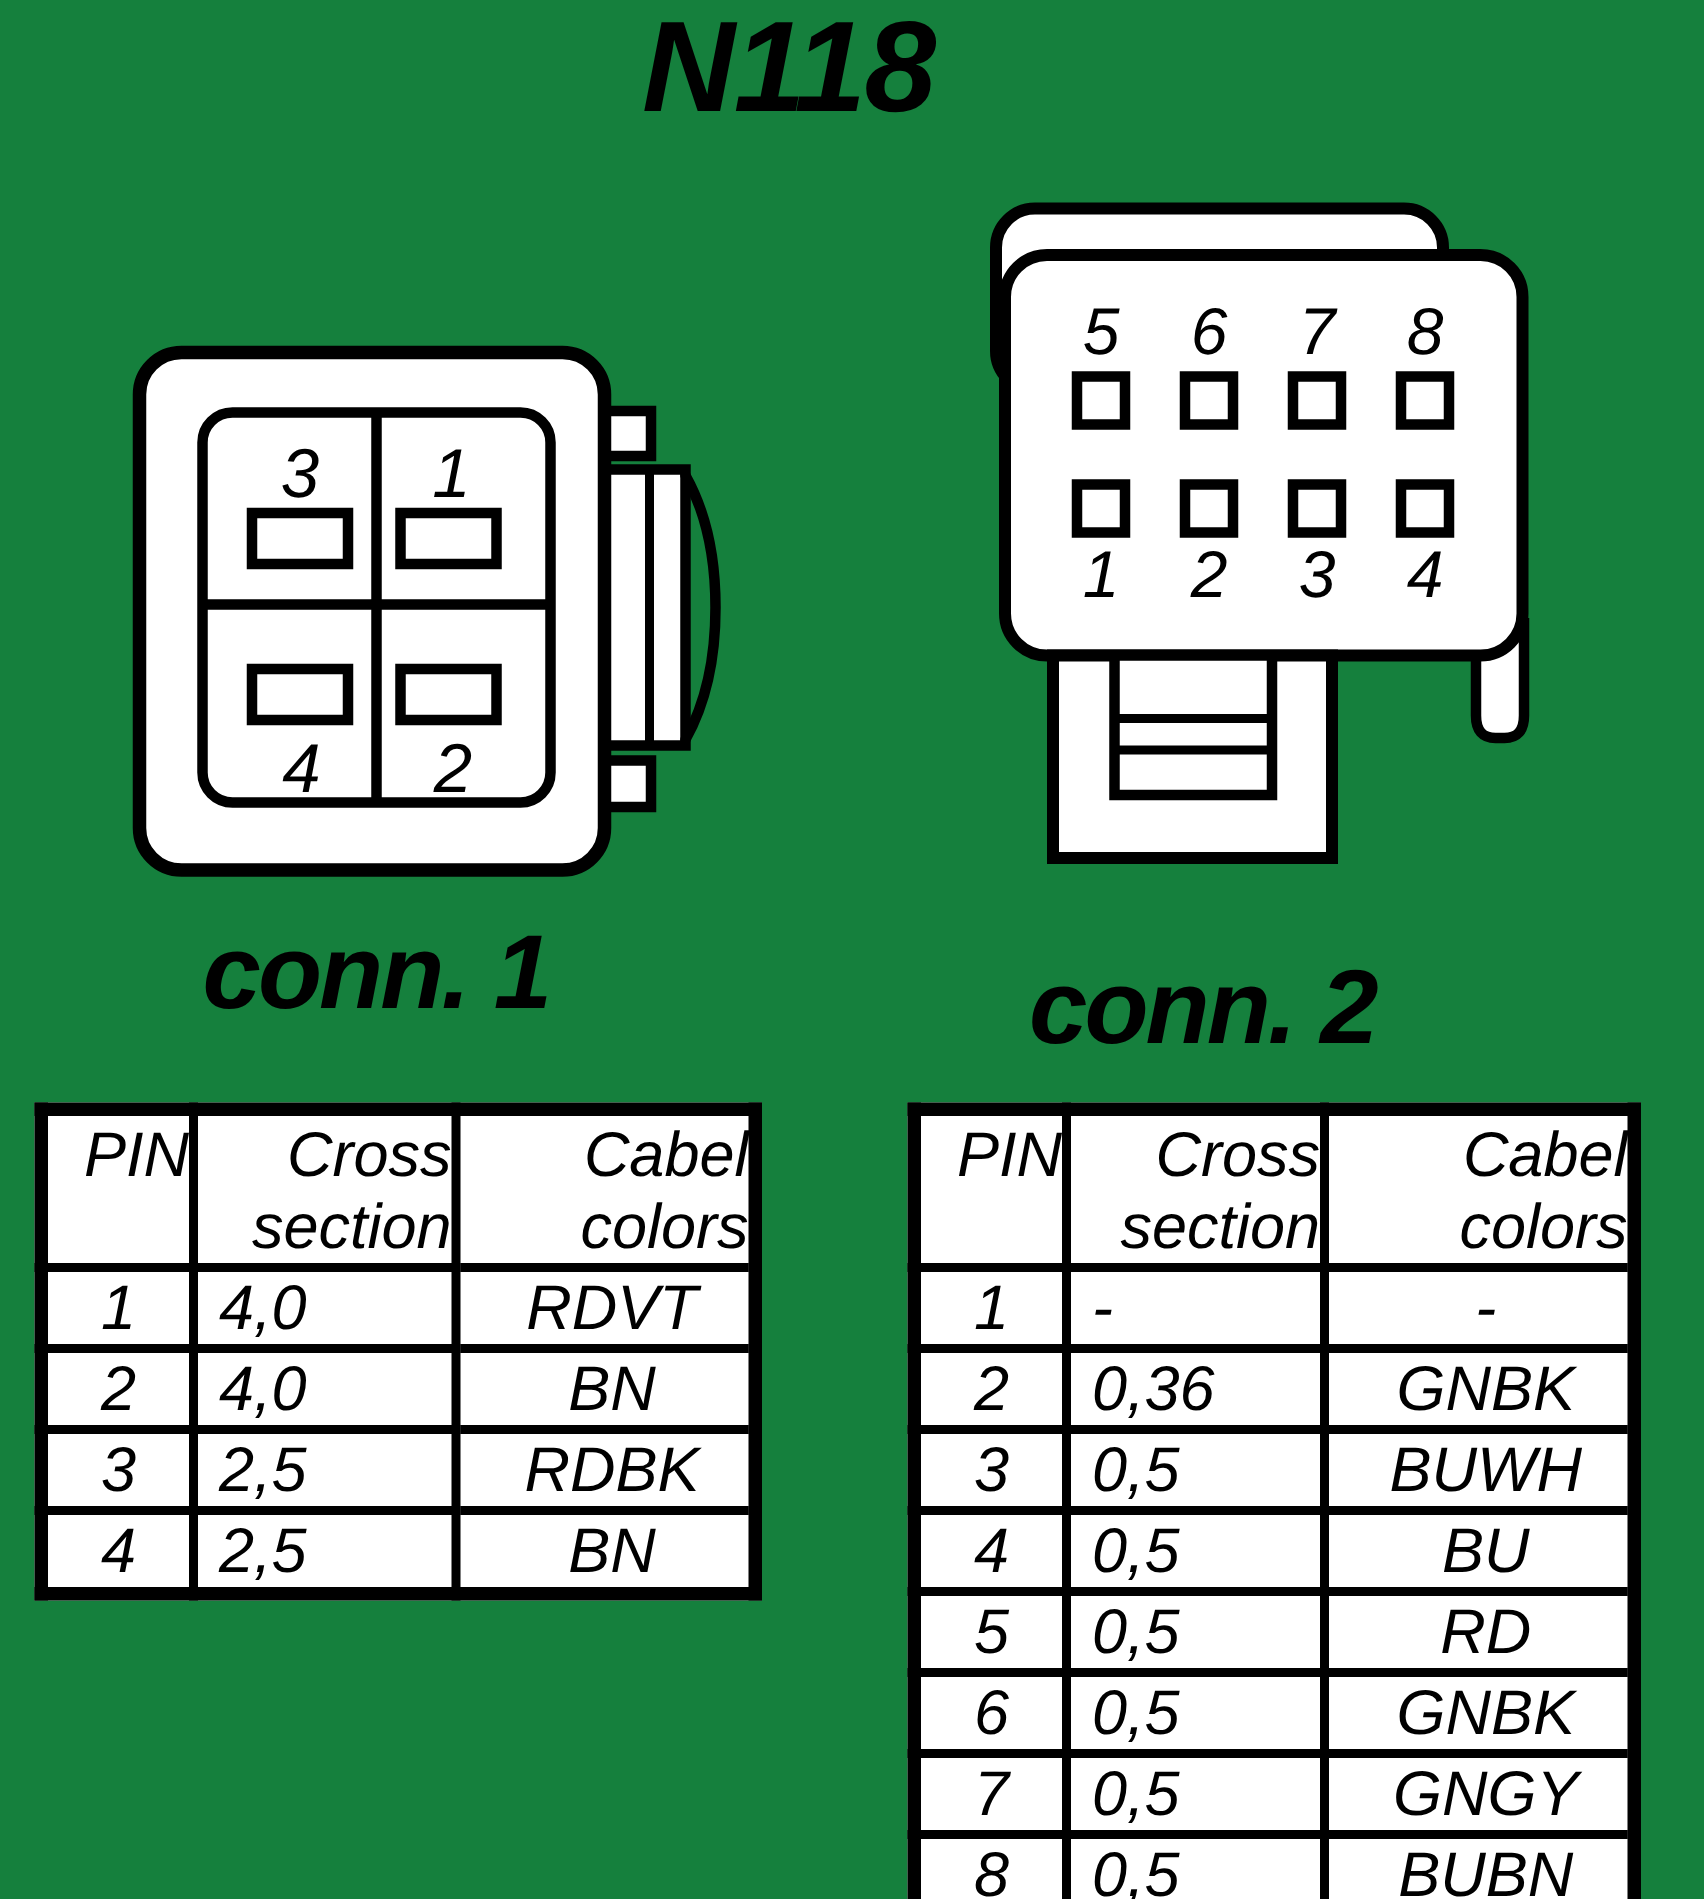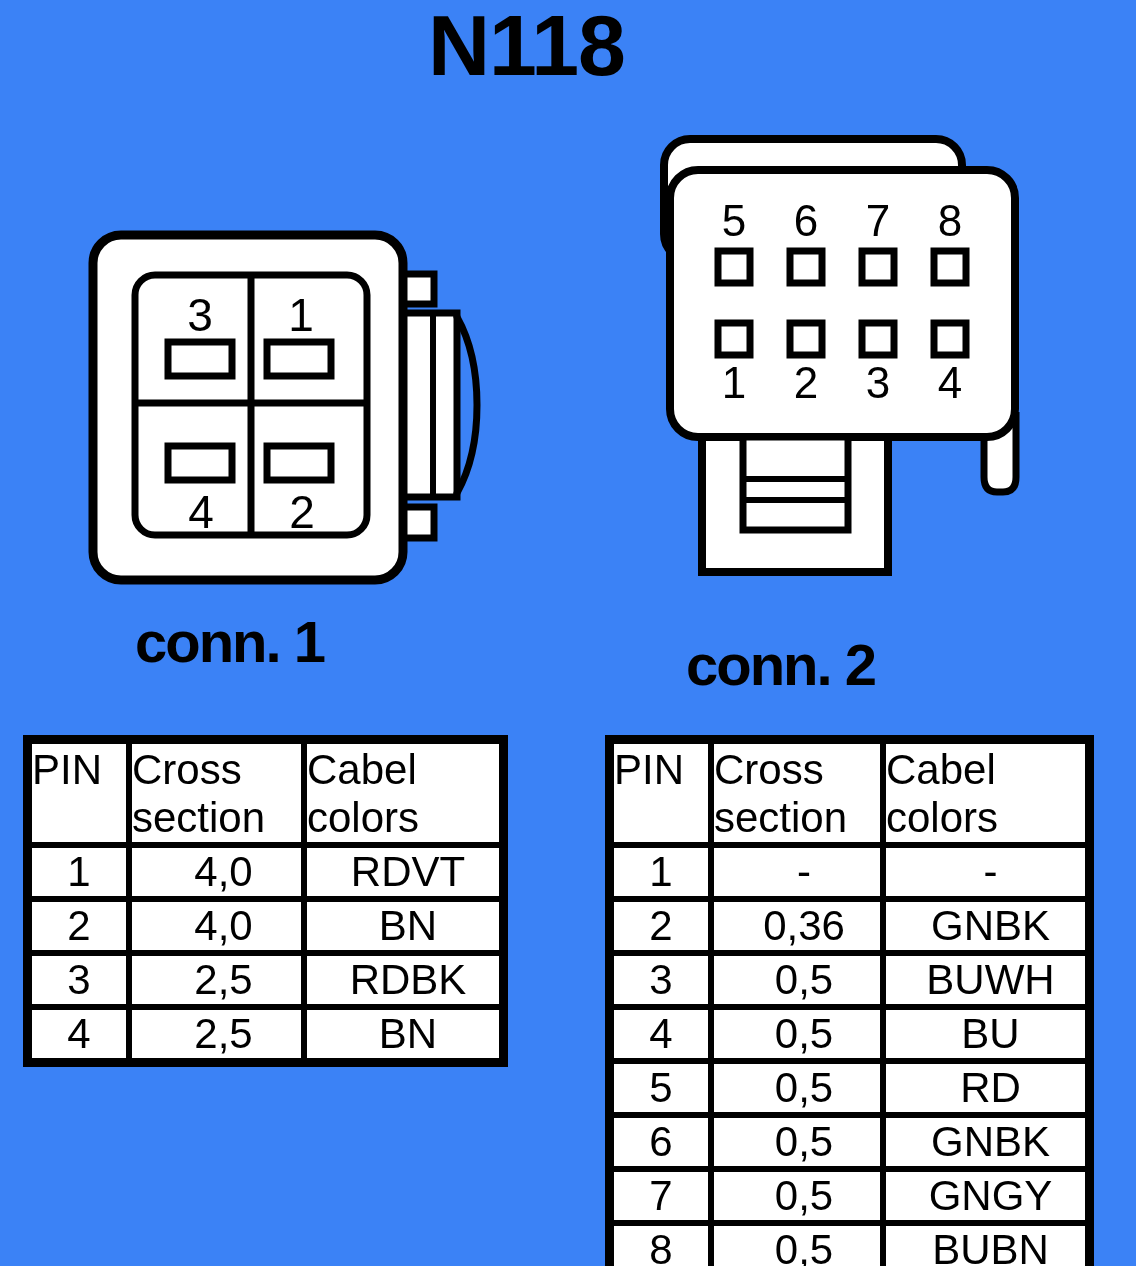--- a/index.html
+++ b/index.html
@@ -1,34 +1,35 @@
 <!DOCTYPE html>
 <html><head>
 <meta charset="utf-8">
 <style>
   html,body{margin:0;padding:0;background:#ffffff;}
   .page{
     position:relative;
     width:1136px;height:1266px;
-    background:#3b82f6;
+    background:#15803d;
     font-family:"Liberation Sans", sans-serif;
     color:#000;
     overflow:hidden;
+    font-style:italic;
   }
   .title{
     position:absolute;
     left:428px;top:2px;
     font-size:86px;font-weight:bold;
     letter-spacing:-1px;
     line-height:1;
     white-space:nowrap;
   }
   .conn-label{
     position:absolute;
-    font-size:58px;font-weight:bold;
+    font-size:70px;font-weight:bold;
     letter-spacing:-2px;
     line-height:1;
     white-space:nowrap;
     text-align:right;
   }
   .conn-label.c1{left:135px;top:613px;}
   .conn-label.c2{left:686px;top:636px;}
   svg{position:absolute;}
   svg text{
     font-family:"Liberation Sans", sans-serif;
@@ -45,34 +46,34 @@
   .pin-table.t2{left:605px;top:735px;}
   .pin-table{border:9px solid #000;}
   .pin-table th,.pin-table td{
     border:6px solid #000;
     padding:0;
     vertical-align:middle;
     font-weight:normal;
   }
   .pin-table th{
     height:94px;
-    text-align:left;
+    text-align:right;
     vertical-align:top;
     white-space:pre-line;
     padding-top:2px;
   }
   .pin-table td{height:41px;}
   .t1 .col-pin{width:94px;}
   .t1 .col-cross{width:169px;}
   .t1 .col-color{width:192px;}
   .t2 .col-pin{width:94px;}
   .t2 .col-cross{width:166px;}
   .t2 .col-color{width:199px;}
   .pin-table td.c-pin{text-align:center;}
-  .pin-table td.c-cross{text-align:center;padding-left:14px;}
+  .pin-table td.c-cross{text-align:left;padding-left:14px;}
   .pin-table td.c-color{text-align:center;padding-left:10px;}
 </style>
 </head>
 <body>
 
 <div class="page">
 
   <div class="title">N118</div>
 
   <svg style="left:80px;top:225px;" width="410" height="365" viewBox="80 225 410 365">

